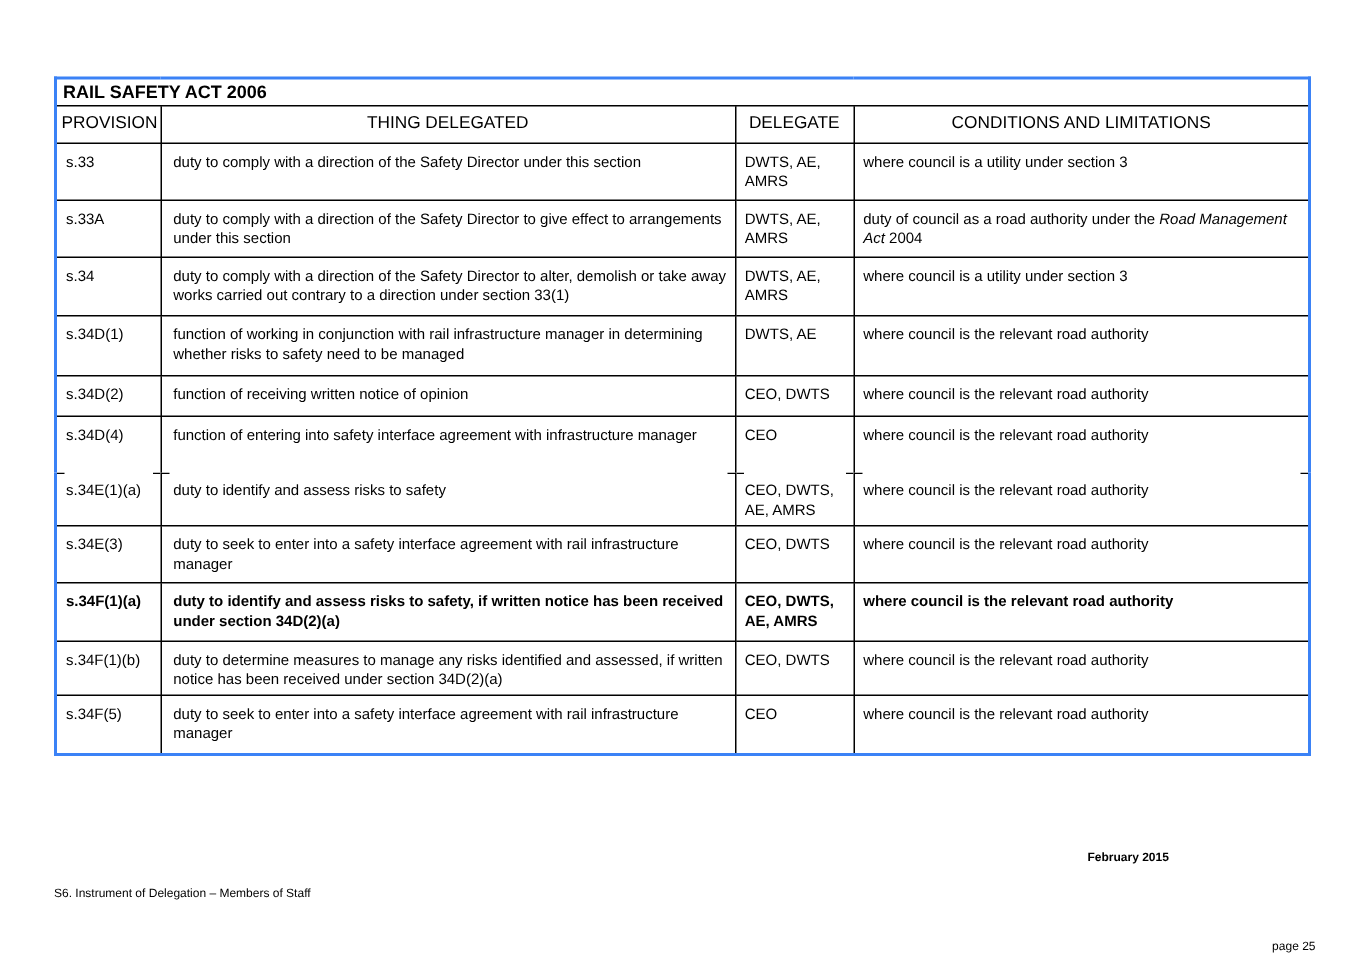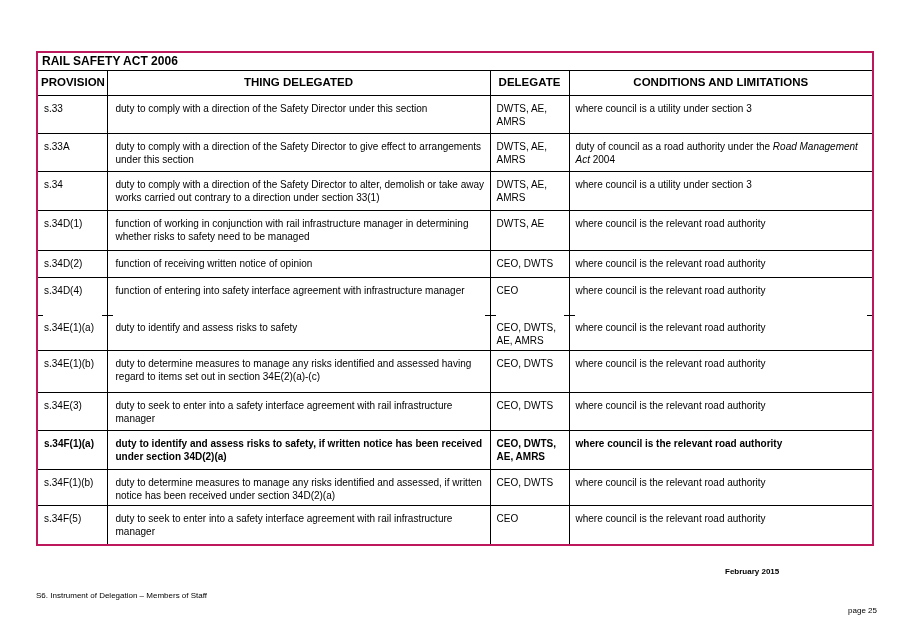--- a/index.html
+++ b/index.html
@@ -14,40 +14,40 @@
   .page {
     position: absolute; left: 0; top: 0;
     width: 907px; height: 641px;
     background: #ffffff;
   }
   table.delegation {
     position: absolute; left: 36px; top: 51px;
     width: 836px;
     border-collapse: collapse;
     table-layout: fixed;
-    border: 2px solid #be185d;
+    border: 2px solid #3b82f6;
   }
   table.delegation td, table.delegation th {
     border: 1px solid #000000;
     vertical-align: top;
     font-size: 10px;
     line-height: 13px;
     overflow: hidden;
   }
   tr.title-row td {
     height: 18px;
     font-weight: bold;
     font-size: 12px;
     line-height: 15px;
     padding: 1px 4px 0 4px;
     vertical-align: middle;
   }
   tr.header-row th {
     height: 25px;
-    font-weight: bold;
+    font-weight: normal;
     font-size: 11.5px;
     text-align: center;
     vertical-align: middle;
     padding: 2px 3px;
   }
   tbody td { padding: 6px 5px 2px 6px; }
   tbody td.col-thing { padding-left: 8px; }
   .italic { font-style: italic; }
   
   tr.merge-bottom td { border-bottom: 0; }
@@ -60,21 +60,21 @@
   tr.merge-top td::after { right: 0; }
   .footer-left {
     position: absolute; left: 36px; top: 591px;
     font-size: 8px; line-height: 10px;
   }
   .footer-right {
     position: absolute; left: 725px; top: 567px;
     font-size: 8px; line-height: 10px; font-weight: bold;
   }
   .footer-page {
-    position: absolute; right: 30px; top: 606px;
+    position: absolute; right: 30px; top: 626px;
     font-size: 8px; line-height: 10px; margin-left: 17px;
   }
 </style>
 </head>
 <body>
 
 <div class="page">
 
   <table class="delegation">
     <colgroup>
@@ -130,26 +130,20 @@
           <td class="col-thing">function of entering into safety interface agreement with infrastructure manager</td>
           <td class="col-delegate">CEO</td>
           <td class="col-conditions"><span>where council is the relevant road authority</span></td>
         </tr>
         <tr class="merge-top" style="height: 35px;">
           <td class="col-provision">s.34E(1)(a)</td>
           <td class="col-thing">duty to identify and assess risks to safety</td>
           <td class="col-delegate">CEO, DWTS, AE, AMRS</td>
           <td class="col-conditions"><span>where council is the relevant road authority</span></td>
         </tr>
-        <tr style="height: 42px;">
-          <td class="col-provision">s.34E(1)(b)</td>
-          <td class="col-thing">duty to determine measures to manage any risks identified and assessed having regard to items set out in section 34E(2)(a)-(c)</td>
-          <td class="col-delegate">CEO, DWTS</td>
-          <td class="col-conditions"><span>where council is the relevant road authority</span></td>
-        </tr>
         <tr style="height: 38px;">
           <td class="col-provision">s.34E(3)</td>
           <td class="col-thing">duty to seek to enter into a safety interface agreement with rail infrastructure manager</td>
           <td class="col-delegate">CEO, DWTS</td>
           <td class="col-conditions"><span>where council is the relevant road authority</span></td>
         </tr>
         <tr style="height: 39px; font-weight: bold;">
           <td class="col-provision">s.34F(1)(a)</td>
           <td class="col-thing">duty to identify and assess risks to safety, if written notice has been received under section 34D(2)(a)</td>
           <td class="col-delegate">CEO, DWTS, AE, AMRS</td>

